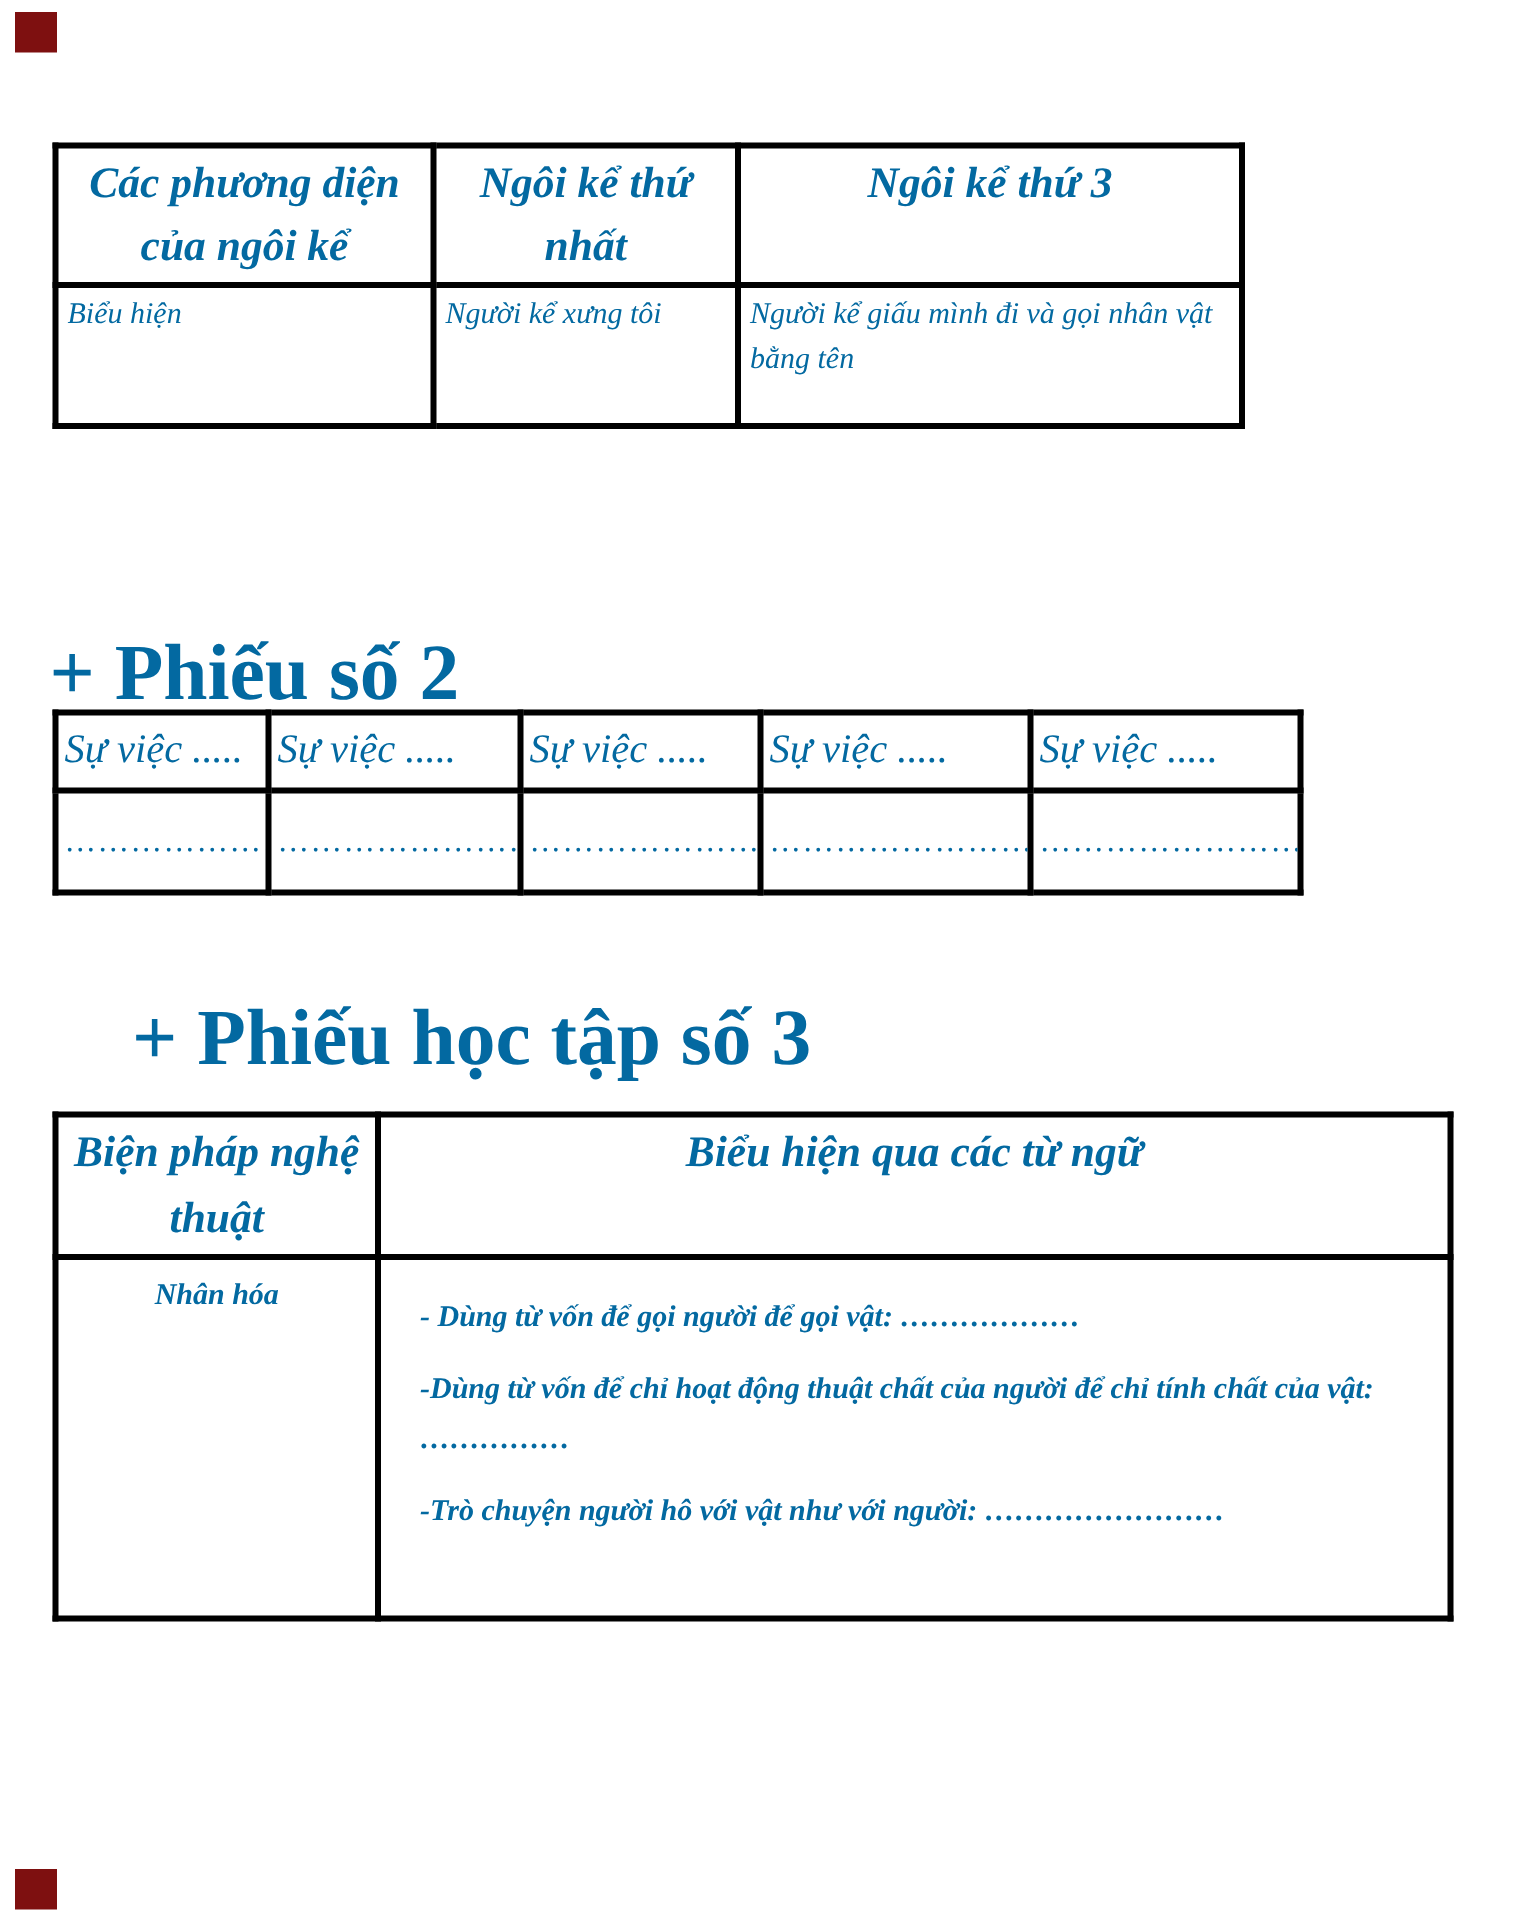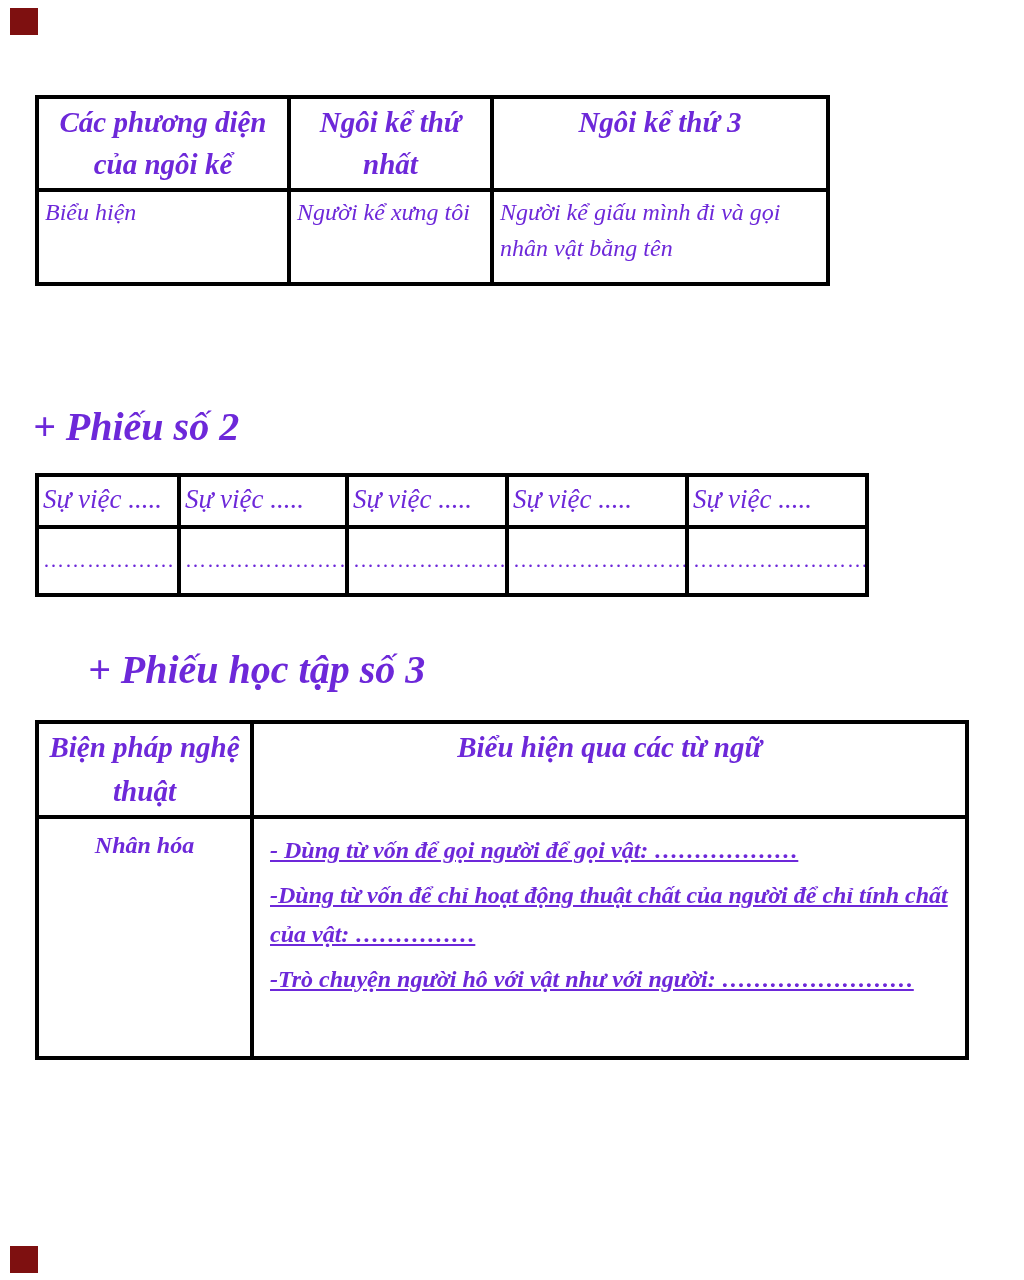--- a/index.html
+++ b/index.html
@@ -3,21 +3,21 @@
 <meta charset="utf-8">
 <style>
   html, body { margin: 0; padding: 0; }
   .page {
     position: relative;
     width: 1024px;
     height: 1280px;
     background: #ffffff;
     overflow: hidden;
     font-family: "Liberation Serif", "DejaVu Serif", serif;
-    color: #6d28d9;
+    color: #0369a1;
   }
   .corner-mark {
     position: absolute;
     width: 28px;
     height: 27px;
     background: #7e1010;
   }
   .corner-mark.tl { left: 10px; top: 8px; }
   .corner-mark.bl { left: 10px; top: 1246px; }
 
@@ -25,81 +25,81 @@
     position: absolute;
     border-collapse: collapse;
     table-layout: fixed;
   }
   td {
     border: 4px solid #000000;
     vertical-align: top;
     overflow: hidden;
     padding: 2px 6px;
     font-style: italic;
-    font-size: 24px;
+    font-size: 20px;
     line-height: 1.5;
   }
 
   
   .t-ngoike { left: 35px; top: 95px; width: 791px; }
   .t-ngoike td.hdr {
     font-weight: bold;
     text-align: center;
     font-size: 29px;
     line-height: 1.45;
   }
   .t-ngoike tr.r-hdr  td { height: 85px; }
   .t-ngoike tr.r-bieu td { height: 86px; }
   .t-ngoike tr.r-loi  td { height: 53px; }
 
   
   .heading {
     position: absolute;
     font-weight: bold;
-    font-style: italic;
-    font-size: 40px;
+    font-size: 53px;
     white-space: nowrap;
+    margin-top: 16px;
   }
   .h-phieu2 { left: 33px; top: 403px; }
   .h-phieu3 { left: 88px; top: 646px; }
 
   
   .t-suviec { left: 35px; top: 473px; width: 830px; }
   .t-suviec td { padding: 2px 4px; }
   .t-suviec tr.r-hdr td { height: 44px; font-size: 27px; white-space: nowrap; }
   .t-suviec tr.r-dots td {
     height: 60px;
     vertical-align: middle;
     font-size: 21px;
     font-style: normal;
     white-space: nowrap;
     letter-spacing: 1px;
   }
 
   
-  .t-bienphap { left: 35px; top: 720px; width: 930px; }
+  .t-bienphap { left: 35px; top: 741px; width: 930px; }
   .t-bienphap td.hdr {
     font-weight: bold;
     text-align: center;
     font-size: 29px;
     line-height: 1.5;
   }
   .t-bienphap tr.r-hdr  td { height: 87px; }
   .t-bienphap tr.r-body td { height: 225px; }
   .t-bienphap td.method {
     font-weight: bold;
     text-align: center;
     padding-top: 8px;
   }
   .t-bienphap td.details {
     font-weight: bold;
     padding: 6px 10px;
     line-height: 1.62;
   }
-  .t-bienphap .detail-line { margin: 6px; text-decoration: underline; }
+  .t-bienphap .detail-line { margin: 16px; }
 </style>
 </head>
 <body>
 
 <div class="page">
 
   <div class="corner-mark tl" style="background: rgb(126, 16, 16);"></div>
   <div class="corner-mark bl" style="background: rgb(126, 16, 16);"></div>
 
   <table class="t-ngoike">

